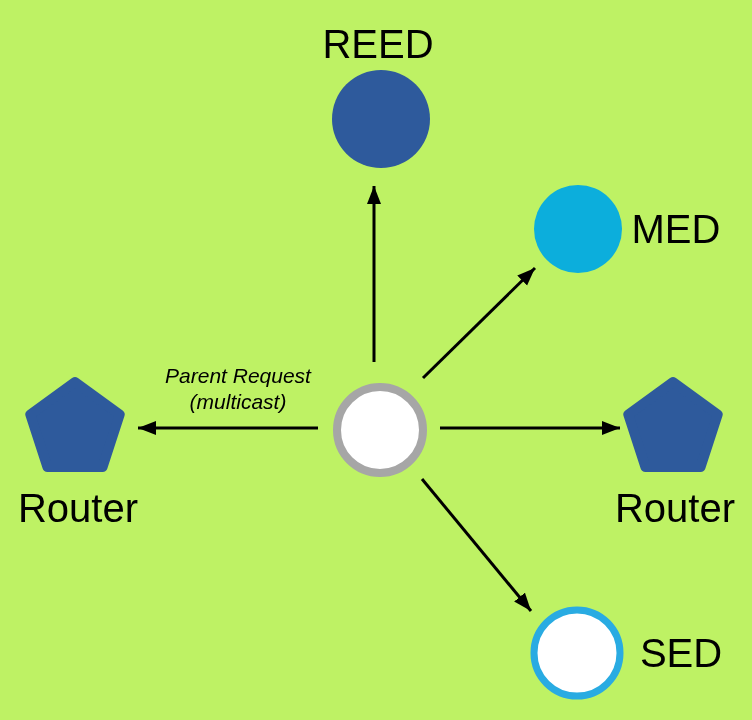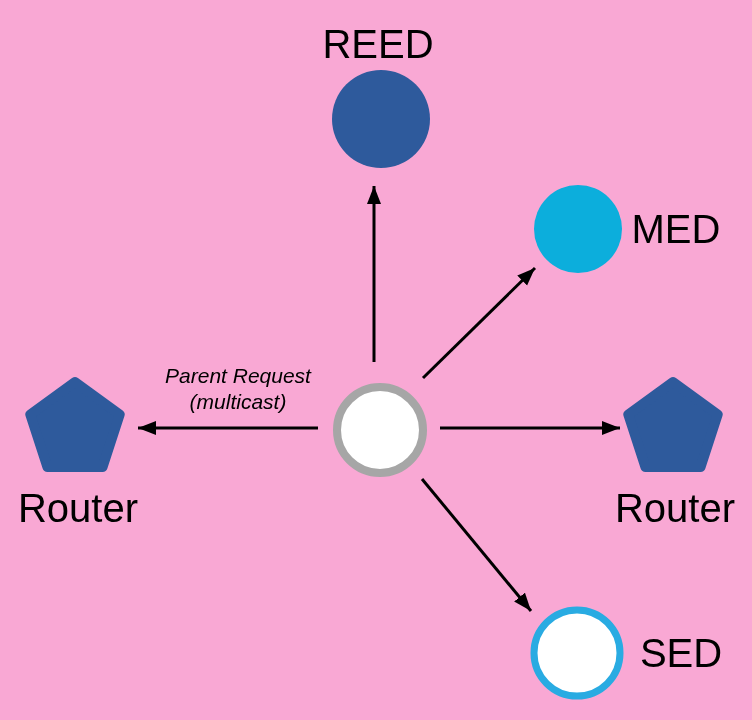--- a/index.html
+++ b/index.html
@@ -1,20 +1,20 @@
 <!DOCTYPE html>
 <html><head>
 <meta charset="utf-8">
 <style>
   html, body { margin: 0; padding: 0; background: #ffffff; }
   .canvas {
     position: relative;
     width: 752px;
     height: 720px;
-    background: #f9a8d4;
+    background: #bef264;
     overflow: hidden;
   }
   svg text {
     font-family: "Liberation Sans", sans-serif;
   }
   .node-label {
     font-size: 40px;
     fill: #000000;
     font-weight: 400;
   }

